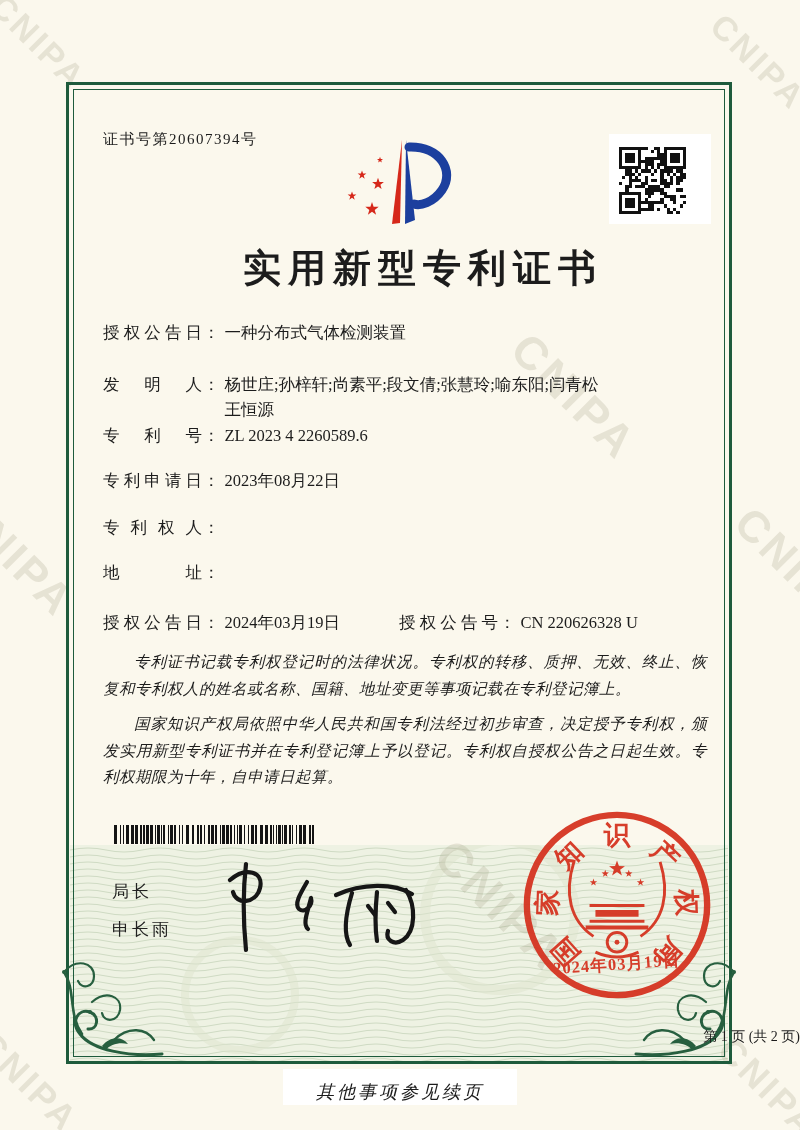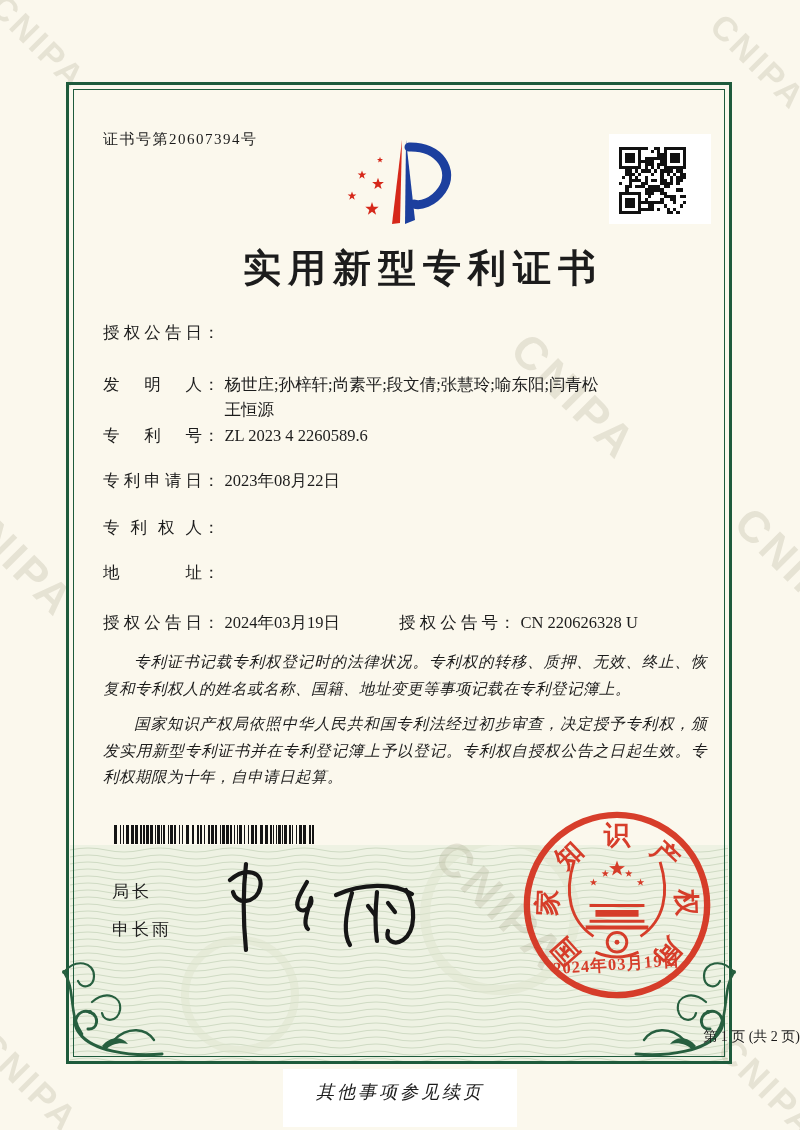--- a/index.html
+++ b/index.html
@@ -43,21 +43,21 @@
   .dir-name{top:918px;}
   .signature{left:210px;top:848px;}
   .sig-stroke{fill:none;stroke:#161616;stroke-width:4.2;stroke-linecap:round;stroke-linejoin:round;}
   .seal{left:519px;top:807px;z-index:5;opacity:.93;}
   .seal-ring-circle{fill:none;stroke:#D5301D;stroke-width:6.5;}
   .ring-char{font-size:27px;font-weight:700;fill:#D5301D;font-family:"Liberation Serif","DejaVu Serif",serif;}
   .seal-date{font-size:17px;font-weight:700;fill:#D5301D;letter-spacing:1px;}
   .emb-f{fill:#D5301D;}
   .emb-s{fill:none;stroke:#D5301D;stroke-width:3;}
   .page-info{left:0;top:1028px;width:100%;text-align:right;font-size:14px;z-index:4;}
-  .cont-patch{left:283px;top:1069px;width:234px;height:58px;background:#ffffff;z-index:4;}
+  .cont-patch{left:283px;top:1069px;width:234px;height:36px;background:#ffffff;z-index:4;}
   .cont-note{width:100%;text-align:center;line-height:46px;font-size:18px;font-style:italic;letter-spacing:3px;}
   .fl-stroke{fill:none;stroke:#275F3F;stroke-linecap:round;}
 </style>
 </head>
 <body>
 
 <div class="page">
 
   <div id="watermarks">
       <div class="wm" style="left: 38px; top: 42px; font-size: 34px;">CNIPA</div>
@@ -298,20 +298,21 @@
         <rect x="51.04761904761905" y="63.80952380952381" width="3.1904761904761907" height="3.1904761904761907" fill="#111"></rect>
         <rect x="57.42857142857143" y="63.80952380952381" width="3.1904761904761907" height="3.1904761904761907" fill="#111"></rect>
       </svg>
   </div>
 
   <div class="abs title">实用新型专利证书</div>
 
   <div class="abs row" style="top:320px">
     <span class="flabel">授权公告日</span>
     <span class="colon">：</span>
+    <span class="fvalue">一种分布式气体检测装置</span>
   </div>
   <div class="abs row" style="top:372px">
     <span class="flabel">发明人</span>
     <span class="colon">：</span>
     <span class="fvalue">杨世庄;孙梓轩;尚素平;段文倩;张慧玲;喻东阳;闫青松
 王恒源</span>
   </div>
   <div class="abs row" style="top:423px">
     <span class="flabel">专利号</span>
     <span class="colon">：</span>

